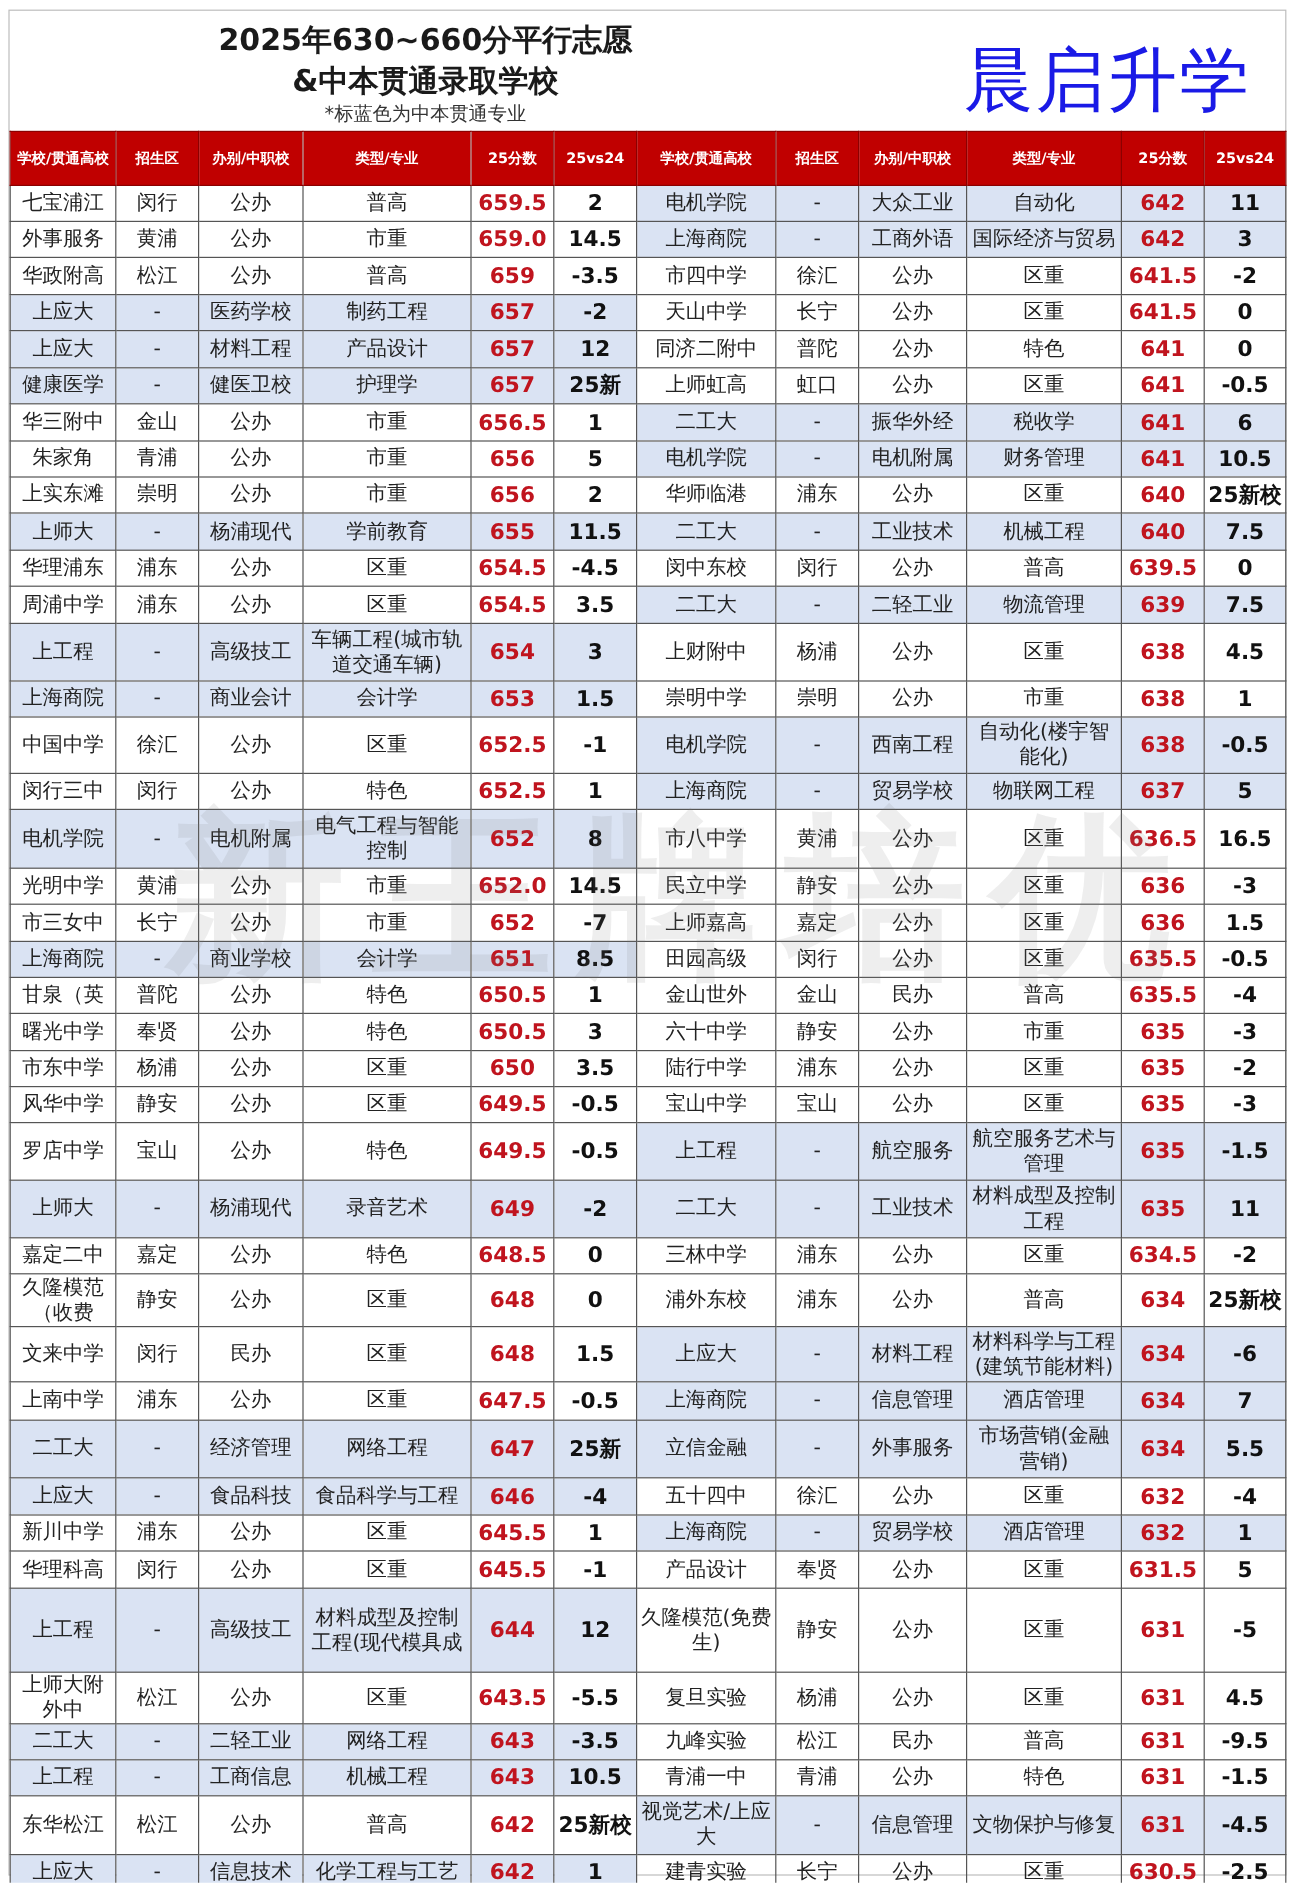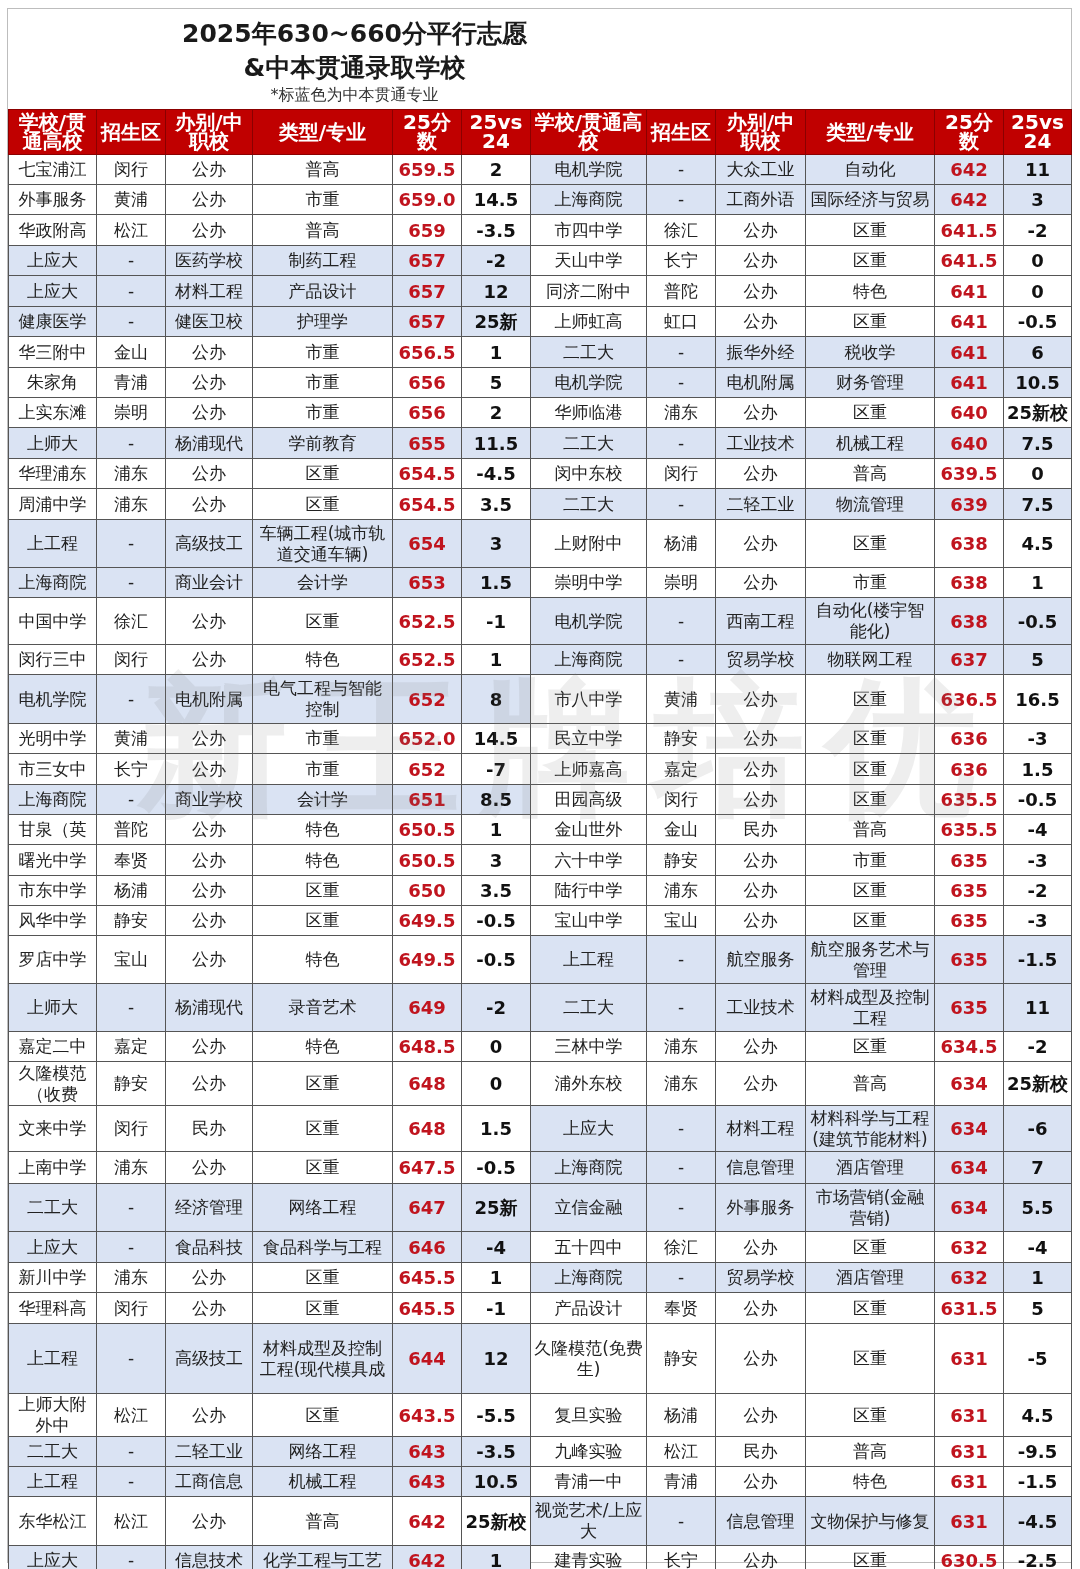--- a/index.html
+++ b/index.html
@@ -12,36 +12,37 @@
                 font-weight:bold; font-size:25px; color:#1a1a1a; }
   .title-line.l1 { top:8px; left:-185px; }
   .title-line.l2 { top:42px; left:-185px; }
   .subtitle { position:absolute; top:76px; left:-185px; width:1063px; text-align:center;
               font-size:16px; color:#333; }
   .brand { position:absolute; right:28px; top:20px; font-family:"DejaVu Serif","Liberation Serif",serif;
            font-size:58px; color:#1a1ae6; letter-spacing:2px; }
   table { position:absolute; left:0; top:100px; border-collapse:collapse; table-layout:fixed; width:1063px; }
   th, td { border:1px solid #555; text-align:center; vertical-align:middle; padding:0 2px;
            font-size:17px; line-height:21px; overflow:hidden; white-space:normal; word-break:break-all; }
-  th { background:#c00000; color:#fff; font-weight:bold; font-size:20px; line-height:19px; height:44px; border-color:#8b0000; }
+  th { background:#c00000; color:#fff; font-weight:bold; font-size:12px; line-height:19px; height:44px; border-color:#8b0000; }
   td.score { color:#c0141e; font-weight:bold; font-size:18px; }
   td.diff { color:#111; font-weight:bold; font-size:18px; }
   td.blue { background:#dae3f3; }
   .watermark { position:absolute; left:130px; top:640px; font-size:150px; font-weight:bold;
                color:rgba(120,120,120,0.13); letter-spacing:22px; pointer-events:none; white-space:nowrap; }
   .clip { display:block; max-height:42px; overflow:hidden; }
 </style>
 </head>
 <body>
 
 <div class="sheet">
   <div class="title-block">
     <div class="title-line l1">2025年630~660分平行志愿</div>
     <div class="title-line l2">&amp;中本贯通录取学校</div>
     <div class="subtitle">*标蓝色为中本贯通专业</div>
+    <div class="brand">晨启升学</div>
   </div>
 
   <table>
     <colgroup>
       <col style="width:88px">
         <col style="width:69px">
         <col style="width:87px">
         <col style="width:140px">
         <col style="width:69px">
         <col style="width:69px">

